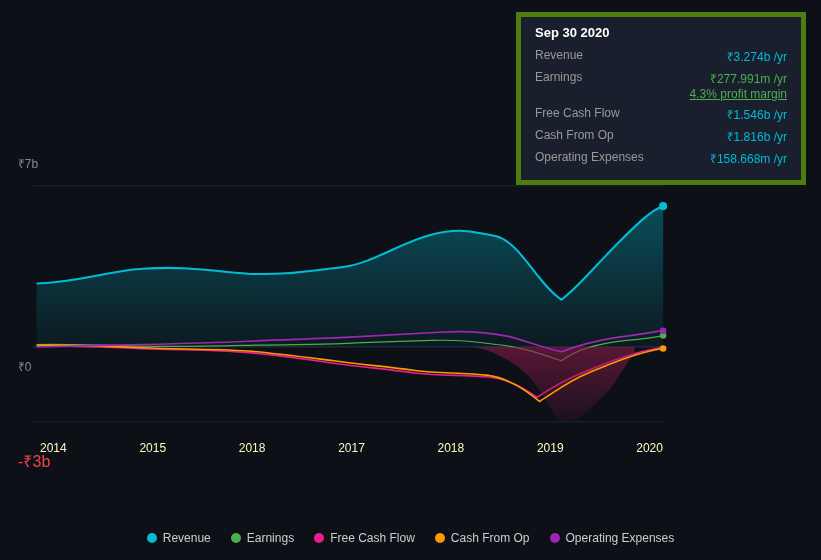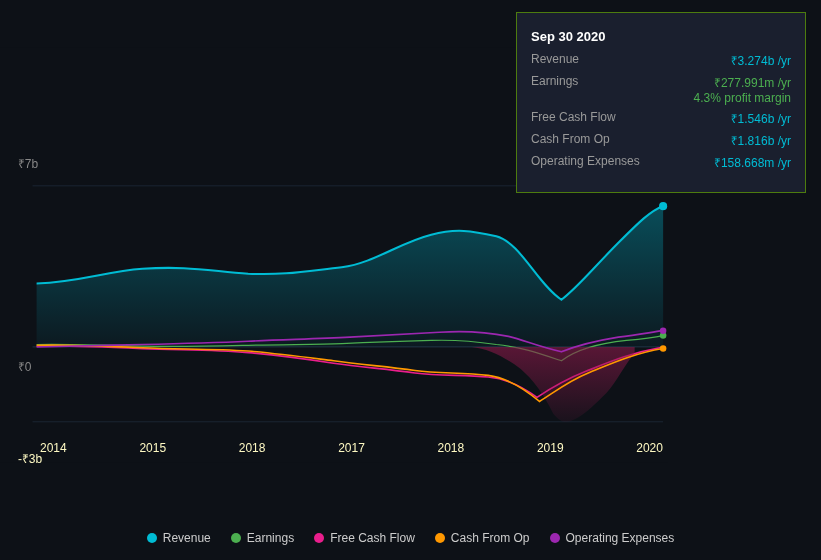--- a/index.html
+++ b/index.html
@@ -33,32 +33,32 @@
       top: 358px;
       left: 18px;
       color: #888;
       font-size: 12px;
     }
 
     .y-label-bottom {
       position: absolute;
       top: 450px;
       left: 18px;
-      color: #fef9c3;
-      font-size: 12px;
+      color: #ef4444;
+      font-size: 16px;
     }
 
     
     .tooltip-box {
       position: absolute;
       top: 12px;
       right: 15px;
       background: #1a1f2e;
-      border: 1px solid #4d7c0f;
-      padding: 16px 14px;
+      border: 5px solid #4d7c0f;
+      padding: 8px 14px;
       min-width: 290px;
       z-index: 10;
     }
 
     .tooltip-date {
       color: #fff;
       font-size: 13px;
       font-weight: bold;
       margin-bottom: 8px;
     }
@@ -79,20 +79,21 @@
     .tooltip-row .value {
       text-align: right;
     }
 
     .val-cyan { color: #00bcd4; }
     .val-green { color: #4caf50; }
 
     .profit-margin {
       color: #4caf50;
       font-size: 12px;
+      text-decoration: underline;
     }
 
     
     .legend {
       position: absolute;
       bottom: 15px;
       left: 0;
       width: 821px;
       display: flex;
       justify-content: center;

